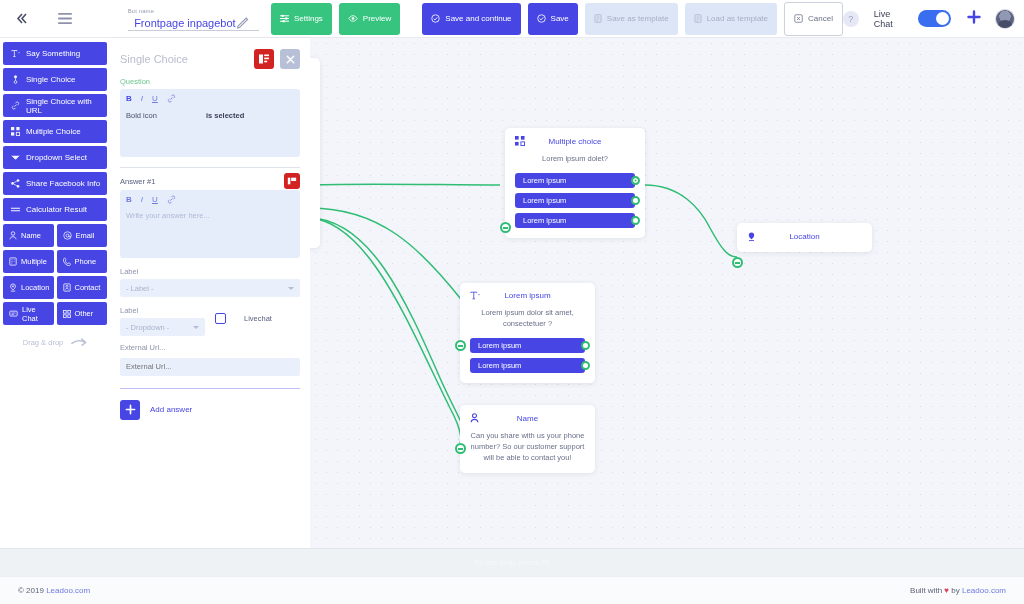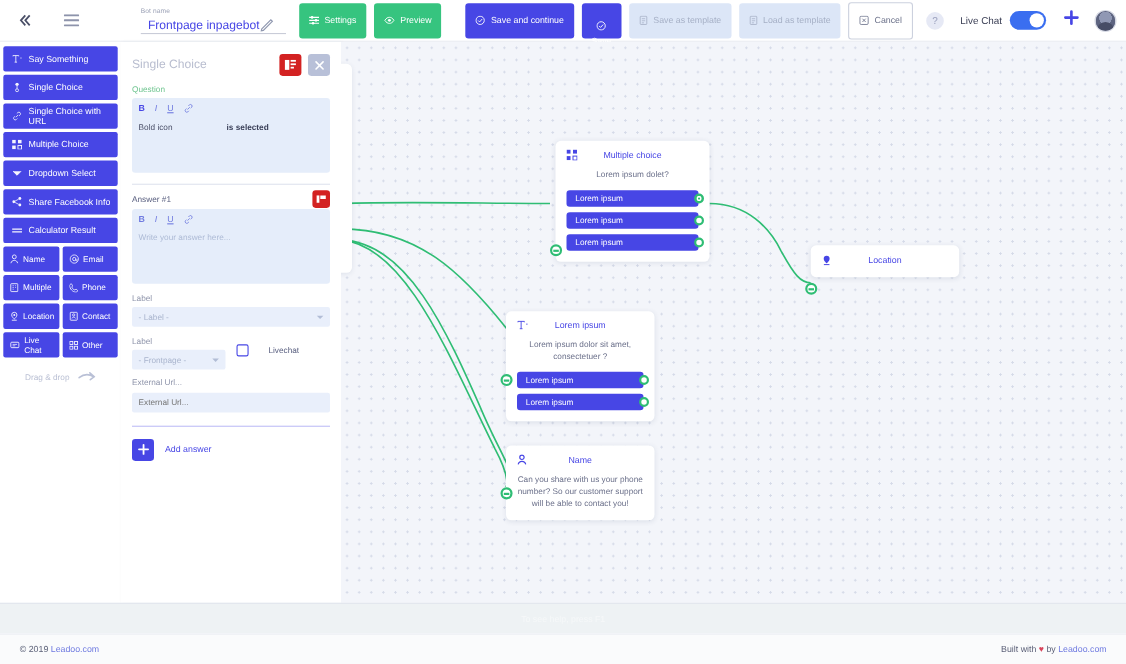--- a/index.html
+++ b/index.html
@@ -34,21 +34,21 @@
 
   .btn {
     height: 22px; border-radius: 3px; display: inline-flex; align-items: center;
     gap: 5px; padding: 16px 9px; font-size: 8px; cursor: pointer; border: 0;
     font-family: "Liberation Sans", sans-serif; white-space: nowrap;
   }
   .btn svg { flex: 0 0 auto; }
   .btn-green { background: #36c47f; color: #fff; margin-left: 12px; }
   .btn-green.second { margin-left: 7px; }
   .btn-indigo { background: #4746e5; color: #fff; margin-left: 22px; }
-  .btn-indigo.second { margin-left: 7px; flex-direction: column; }
+  .btn-indigo.second { margin-left: 7px; }
   .btn-lightblue { background: #dce6f7; color: #a6b0c6; margin-left: 7px; }
   .btn-outline { background: #fff; color: #6a7089; border: 1px solid #ccd1de; margin-left: 7px; }
 
   .topbar-right { margin-left: auto; display: flex; align-items: center; padding-right: 9px; }
   .help-circle {
     width: 16px; height: 16px; border-radius: 50%; background: #e6e9f5; color: #9aa0bd;
     font-size: 9px; display: flex; align-items: center; justify-content: center; cursor: pointer;
   }
   .lc-label { font-size: 9px; color: #3d4157; margin-left: 15px; }
   .toggle {
@@ -521,21 +521,21 @@
           <span>- Label -</span>
           <i class="caret"></i>
         </div>
       </div>
     </div>
 
     <div class="two-col">
       <div class="col">
         <div class="fld-label grey">Label</div>
         <div class="sel">
-          <span>- Frontpage -</span>
+          <span>- Dropdown -</span>
           <i class="caret"></i>
         </div>
       </div>
       <div class="col">
         <div class="cbrow">
           <div class="cbox"></div>
           <div class="cblabel">Livechat</div>
         </div>
       </div>
     </div>

